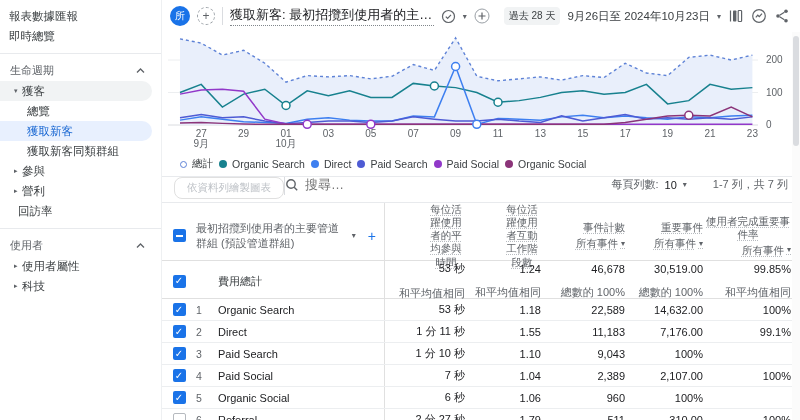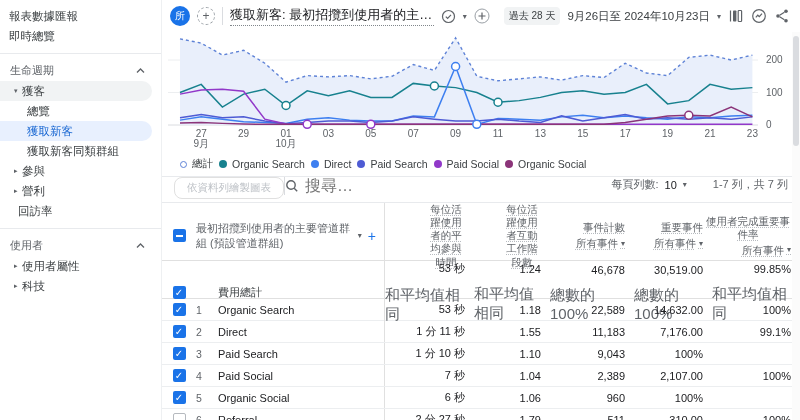--- a/index.html
+++ b/index.html
@@ -42,39 +42,39 @@
 .legend{display:flex;align-items:center;gap:6px;padding:3px 0 5px 12px;font-size:10.5px;color:#3c4043}
 .legend .li{display:flex;align-items:center;gap:5px}
 .dot{width:8px;height:8px;border-radius:50%;flex:none}
 .dot.open{background:#fff;border:1.5px solid #5e82d6;width:7px;height:7px}
 
 
 .toolbar{display:flex;align-items:flex-start;height:27px;border-top:1px solid #e8eaed;border-bottom:1px solid #e8eaed;
   padding:0 12px 0 12px;flex:none}
 .plot-chip{border:1px solid #e0e0e0;border-radius:8px;padding:3px 12px;font-size:10.5px;color:#bdc1c6;white-space:nowrap;cursor:pointer}
 .search-box{display:flex;align-items:center;gap:6px;flex:1}
-.search-box input{border:none;outline:none;font-size:16px;color:#202124;width:240px;background:transparent;
+.search-box input{border:none;outline:none;font-size:13px;color:#202124;width:240px;background:transparent;
   font-family:"Liberation Sans","DejaVu Sans",sans-serif}
 .pager{display:flex;align-items:center;gap:6px;font-size:11px;color:#5f6368;white-space:nowrap}
 .pager .num{color:#202124}
 
 
 .trow{display:grid;grid-template-columns:34px 22px 1fr 90px 76px 84px 78px 88px;align-items:stretch}
 .cell{display:flex;align-items:center;height:100%}
 .vline{border-left:1px solid #e0e0e0}
 .thead{height:58px;border-bottom:1px solid #e0e0e0}
 .th{flex-direction:column;align-items:flex-end;justify-content:center;padding-right:9px;font-size:10.5px;color:#5f6368;line-height:1.25}
 .th .t{text-align:center;text-decoration:underline dotted;text-decoration-color:#b8bcc1;text-underline-offset:2px}
 .th .sub{display:flex;align-items:center;gap:3px;margin-top:3px;text-decoration:underline dotted;text-decoration-color:#b8bcc1;text-underline-offset:2px;cursor:pointer}
-.dimhead{grid-column:2/4;gap:6px;font-size:11px;color:#5f6368;padding-right:8px}
+.dimhead{grid-column:2/4;gap:12px;font-size:11px;color:#5f6368;padding-right:8px}
 .dimhead .plus{margin-left:auto;color:#1a73e8;font-size:14px;cursor:pointer}
 .totals{height:38px;border-bottom:1px solid #e0e0e0}
 .vcell{flex-direction:column;align-items:flex-end;justify-content:center;padding-right:9px}
 .v{font-size:11px;color:#202124}
-.vs{font-size:15px;color:#5f6368;margin-top:10px}
+.vs{font-size:11px;color:#5f6368;margin-top:10px}
 .drow{height:22px;border-bottom:1px solid #eceef0;font-size:11px}
 .drow .num{color:#5f6368;font-size:10.5px}
 .drow .chan{color:#202124}
 .cc{justify-content:center}
 .cb{width:13px;height:13px;border-radius:2px;flex:none;display:flex;align-items:center;justify-content:center;cursor:pointer}
 .cb.on{background:#1a73e8;color:#fff;font-size:10px;line-height:1}
 .cb.ind{background:#1a73e8}
 .cb.ind::after{content:"";width:7px;height:2px;background:#fff;display:block}
 .cb.off{border:1.5px solid #b6babf;background:#fff}
 

